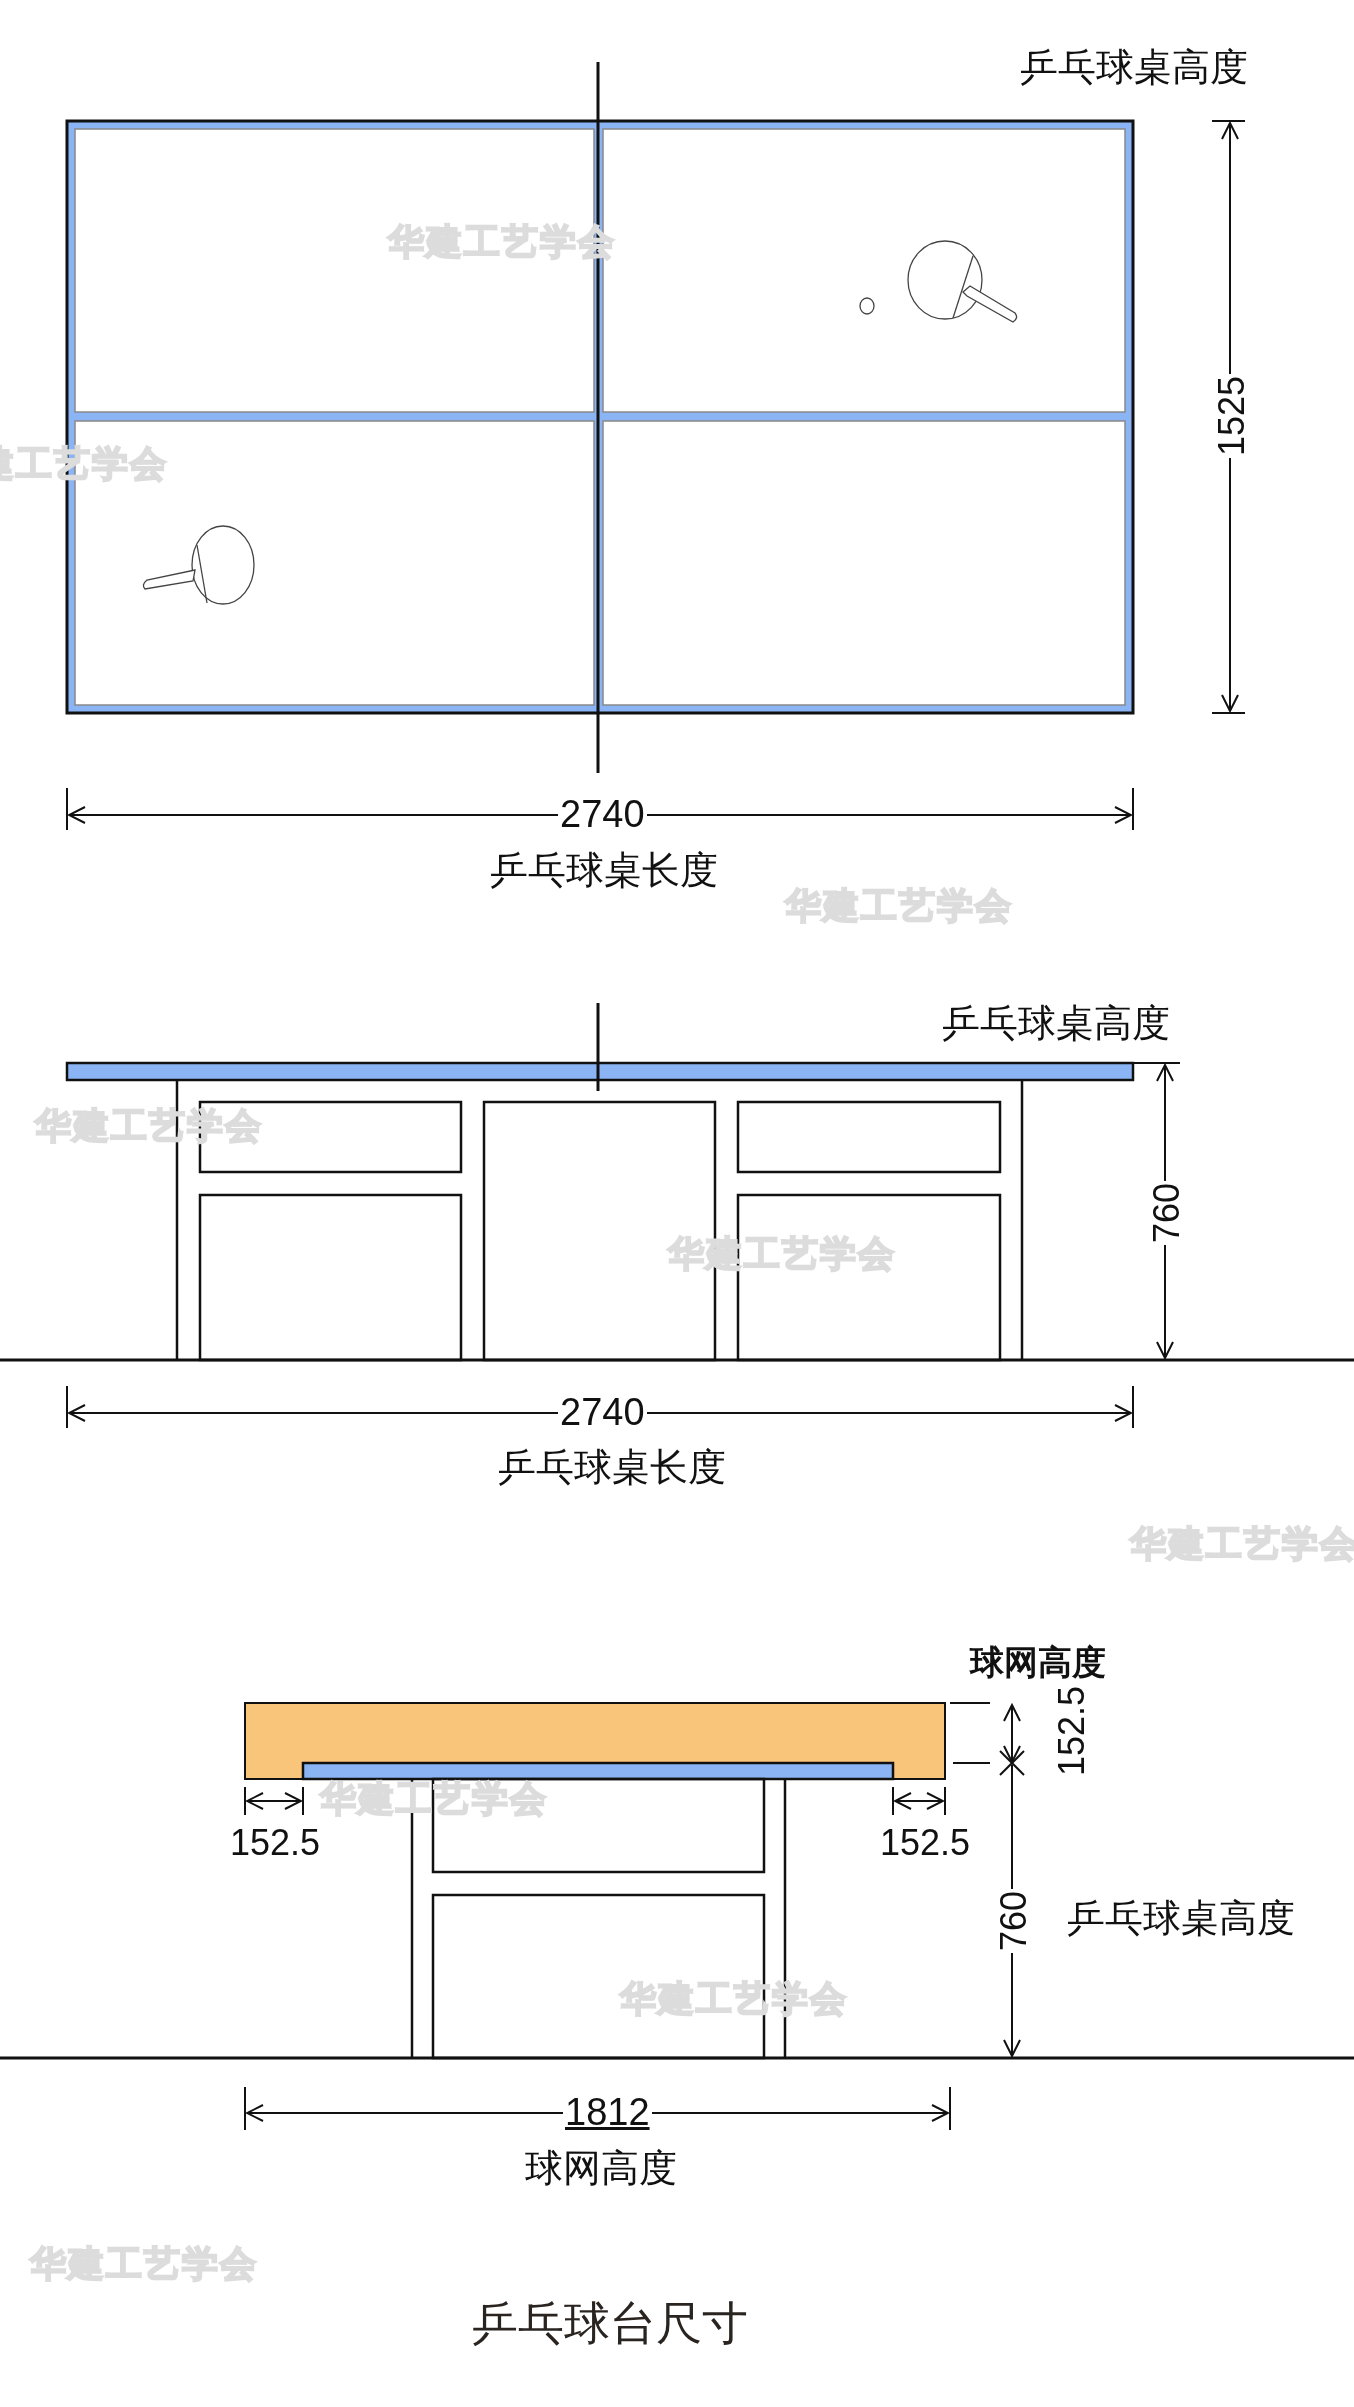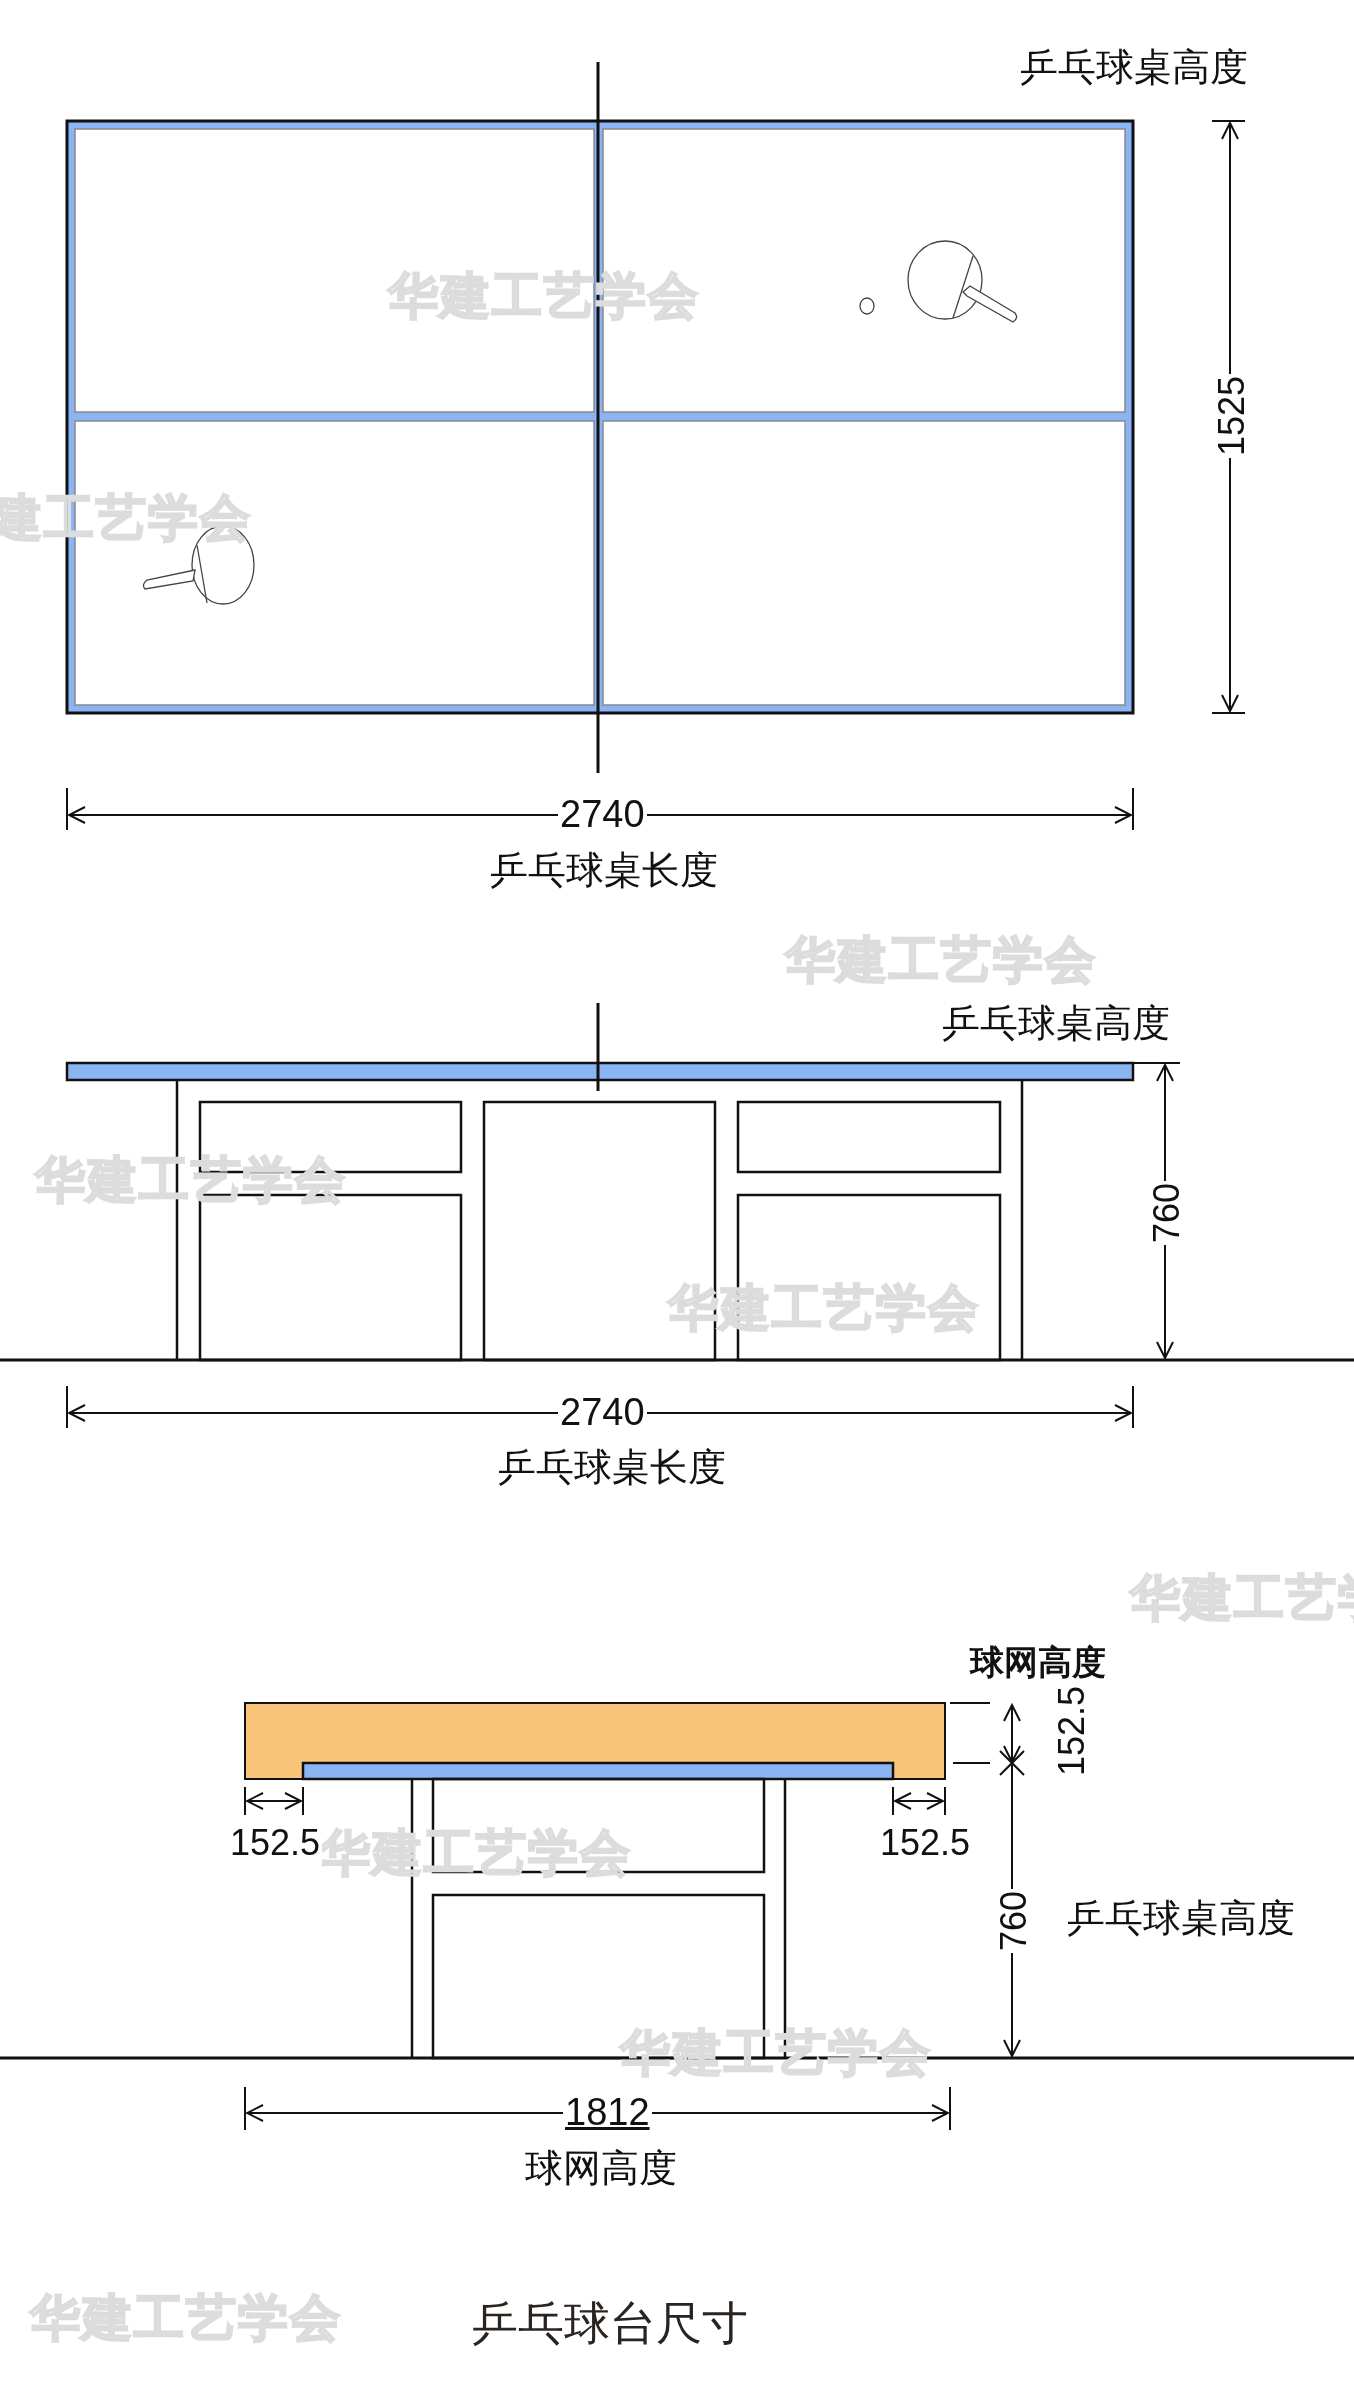--- a/index.html
+++ b/index.html
@@ -1,22 +1,22 @@
 <!DOCTYPE html>
 <html><head>
 <meta charset="utf-8">
 <style>
   html, body { margin: 0; padding: 0; background: #ffffff; }
   body { width: 1354px; height: 2407px; position: relative; overflow: hidden;
          font-family: "DejaVu Sans", "Liberation Sans", sans-serif; }
   #canvas { position: absolute; left: 0; top: 0; }
   .label-cn { position: absolute; font-family: "DejaVu Sans", sans-serif; color: #111; white-space: nowrap; }
   .dimnum { position: absolute; font-family: "Liberation Sans Narrow", "Liberation Sans", sans-serif; color: #111; white-space: nowrap; background: #fff; padding: 0 2px; }
-  .watermark { position: absolute; font-family: Liberation Serif, serif; font-weight: bold; font-size: 50px;
-               color: transparent; -webkit-text-stroke: 2px #dcdcdc; letter-spacing: 2px; white-space: nowrap; pointer-events: none; margin-top: 45px; }
+  .watermark { position: absolute; font-family: Liberation Serif, serif; font-weight: bold; font-size: 36px;
+               color: transparent; -webkit-text-stroke: 2px #dcdcdc; letter-spacing: 2px; white-space: nowrap; pointer-events: none; }
   .vtext { transform-origin: center center; transform: rotate(-90deg); }
 </style>
 </head>
 <body>
 
 <svg id="canvas" width="1354" height="2407" viewBox="0 0 1354 2407" xmlns="http://www.w3.org/2000/svg">
   <defs>
     <marker id="arrow" viewBox="0 0 20 20" refX="18" refY="10" markerWidth="20" markerHeight="20" markerUnits="userSpaceOnUse" orient="auto-start-reverse">
       <path d="M2,2 L18,10 L2,18" fill="none" stroke="#111" stroke-width="2"></path>
     </marker>

